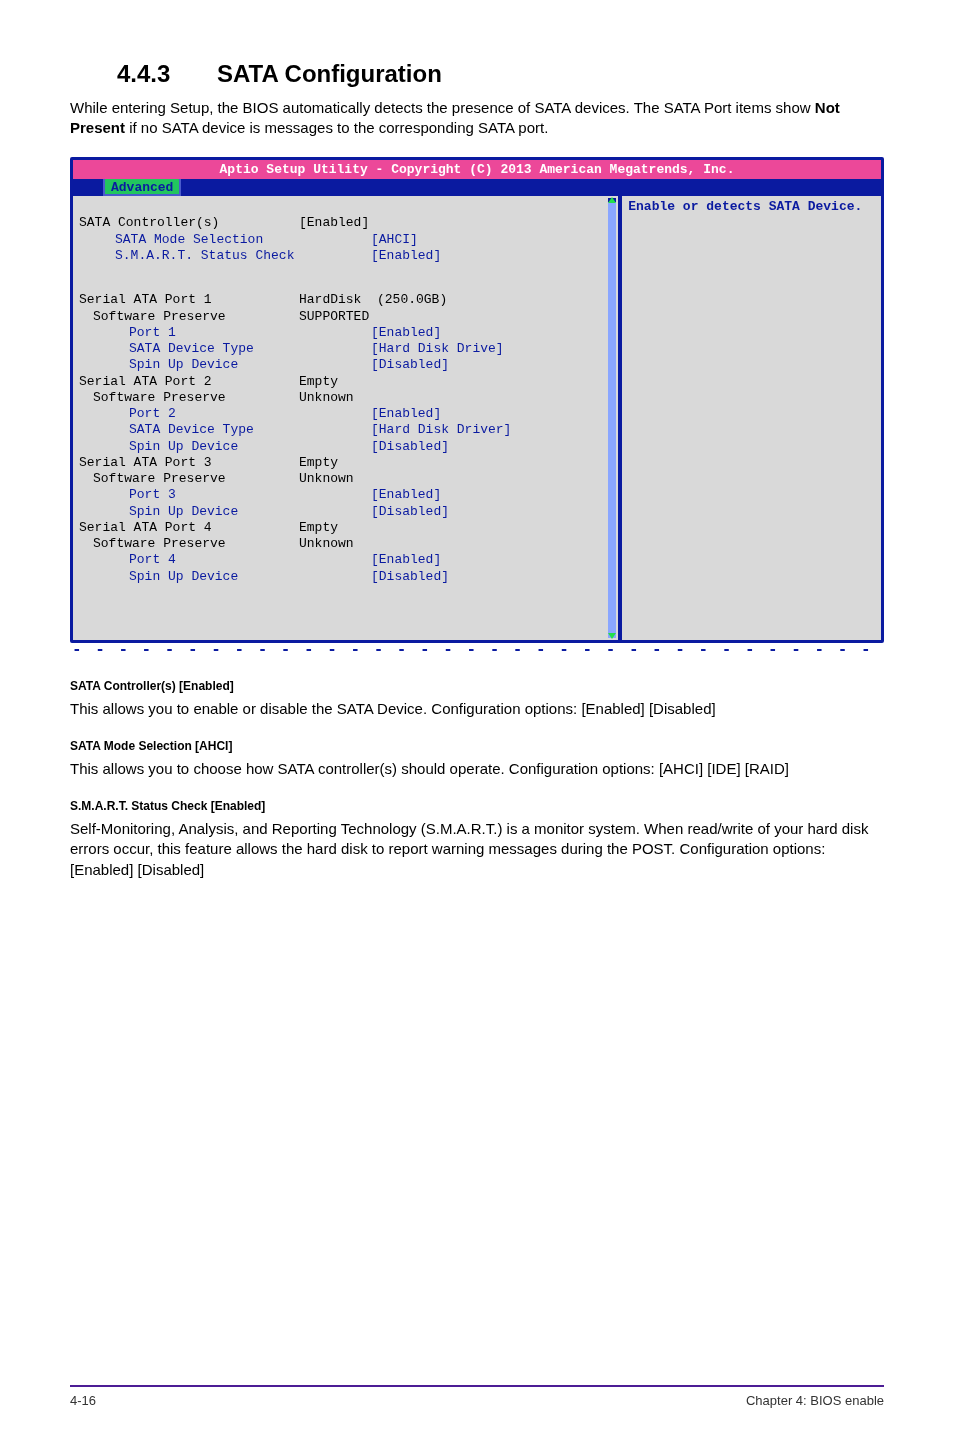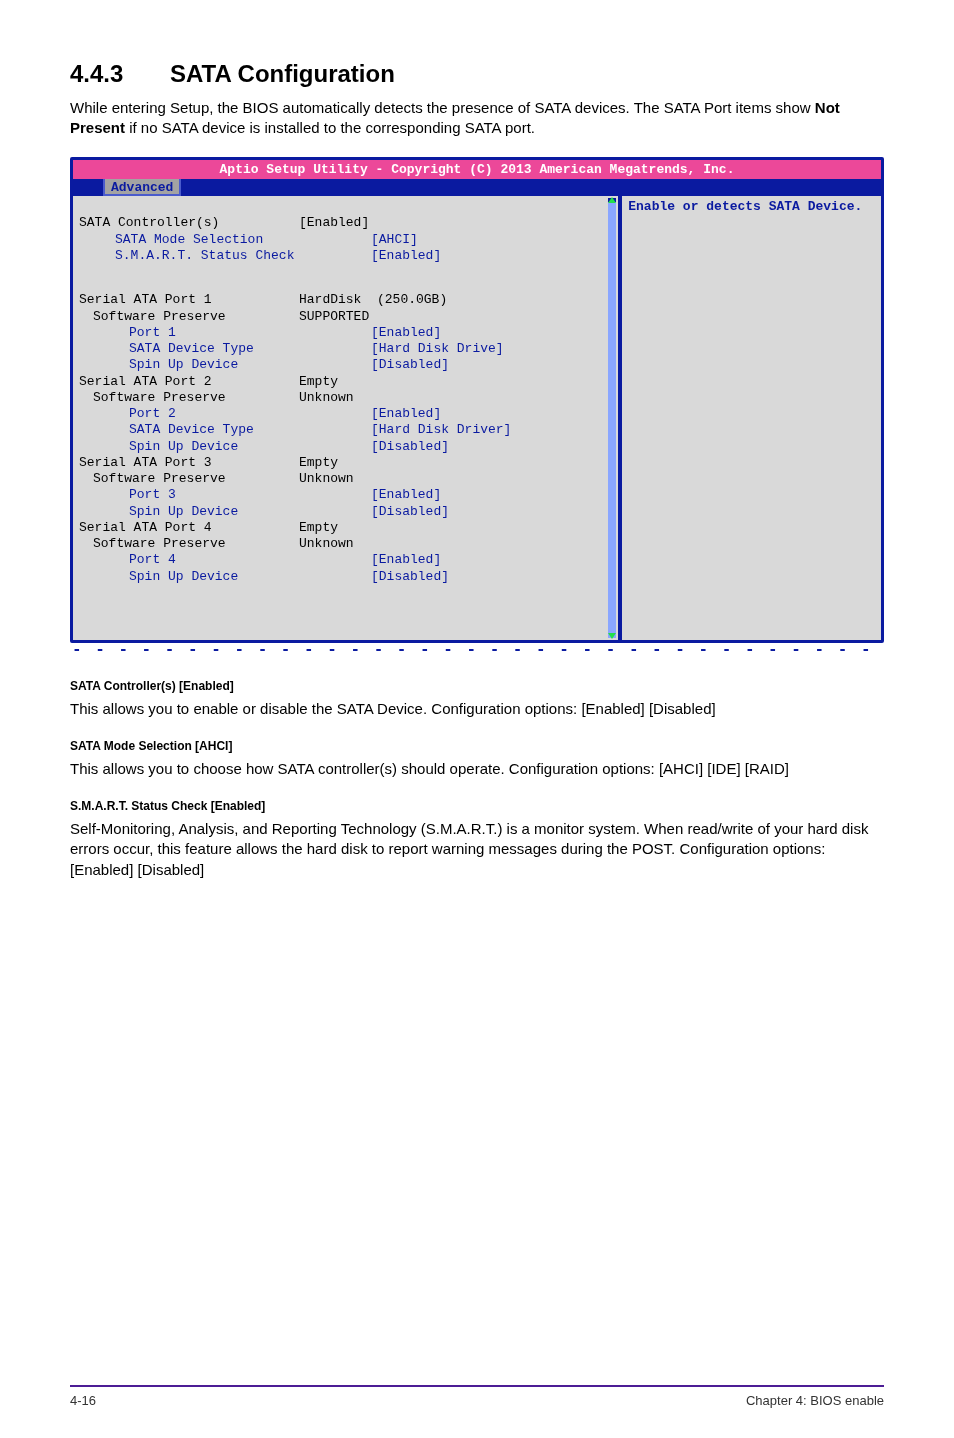--- a/index.html
+++ b/index.html
@@ -18,20 +18,21 @@
     position: relative;
   }
   h2.section-title {
     font-size: 24px;
     font-weight: bold;
     margin: 0 0 10px 0;
   }
   h2.section-title .num {
     display: inline-block;
     width: 100px;
+    margin-left: 47px;
   }
   p.intro {
     font-size: 15px;
     line-height: 1.35;
     margin: 0 0 18px 0;
   }
 
   .bios-box {
     border: 3px solid #0a1aa0;
     background: #0a1aa0;
@@ -49,21 +50,21 @@
     padding: 2px 0 1px 0;
     font-weight: bold;
     white-space: pre;
   }
   .bios-tabs {
     background: #0a1aa0;
     padding: 0 0 0 30px;
   }
   .bios-tab {
     display: inline-block;
-    background: #a3a3a3;
+    background: #22c55e;
     color: #0a1aa0;
     padding: 1px 6px 0 6px;
     font-weight: bold;
     border-left: 2px solid #4a5bcc;
     border-right: 2px solid #4a5bcc;
     box-shadow: 0 -2px 0 #4a5bcc inset;
   }
   .bios-body {
     display: flex;
     background: #d9d9d9;
@@ -152,21 +153,21 @@
 </head>
 <body>
 
 <div class="page">
 
   <h2 class="section-title">
     <span class="num">4.4.3</span><span>SATA Configuration</span>
   </h2>
 
   <p class="intro">
-    <span>While entering Setup, the BIOS automatically detects the presence of SATA devices. The SATA Port items show </span><b>Not Present</b><span> if no SATA device is installed to the corresponding SATA port.</span>
+    <span>While entering Setup, the BIOS automatically detects the presence of SATA devices. The SATA Port items show </span><b>Not Present</b><span> if no SATA device is messages to the corresponding SATA port.</span>
   </p>
 
   <div class="bios-box">
     <div class="bios-header">Aptio Setup Utility - Copyright (C) 2013 American Megatrends, Inc.</div>
     <div class="bios-tabs">
       <span class="bios-tab">Advanced</span>
     </div>
     <div class="bios-body">
       <div class="bios-left">
 <div class="row"><span class="lbl hl">SATA Controller(s)        </span><span class="val hl">[Enabled]</span></div><div class="row"><span class="lbl blue">SATA Mode Selection       </span><span class="val blue">[AHCI]</span></div><div class="row"><span class="lbl blue">S.M.A.R.T. Status Check   </span><span class="val blue">[Enabled]</span></div><div class="row" style="height:12px"></div>

